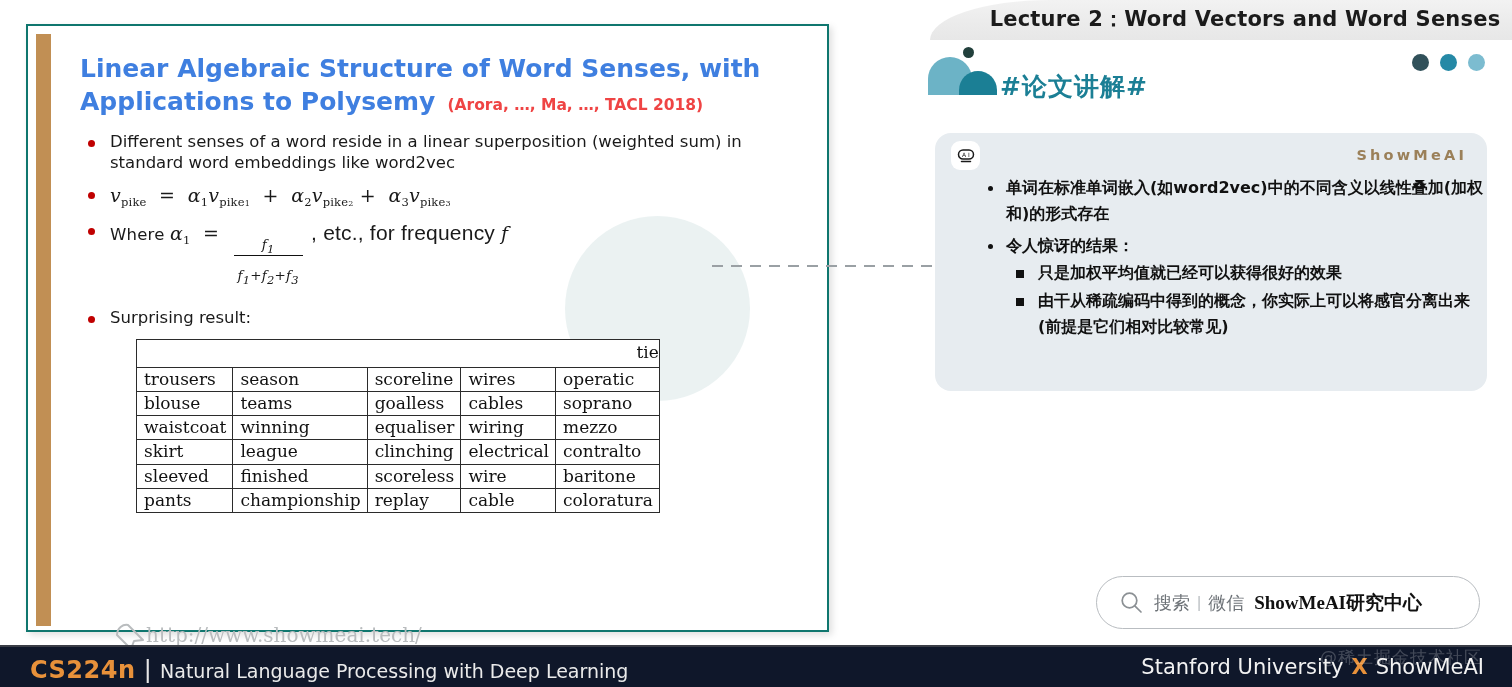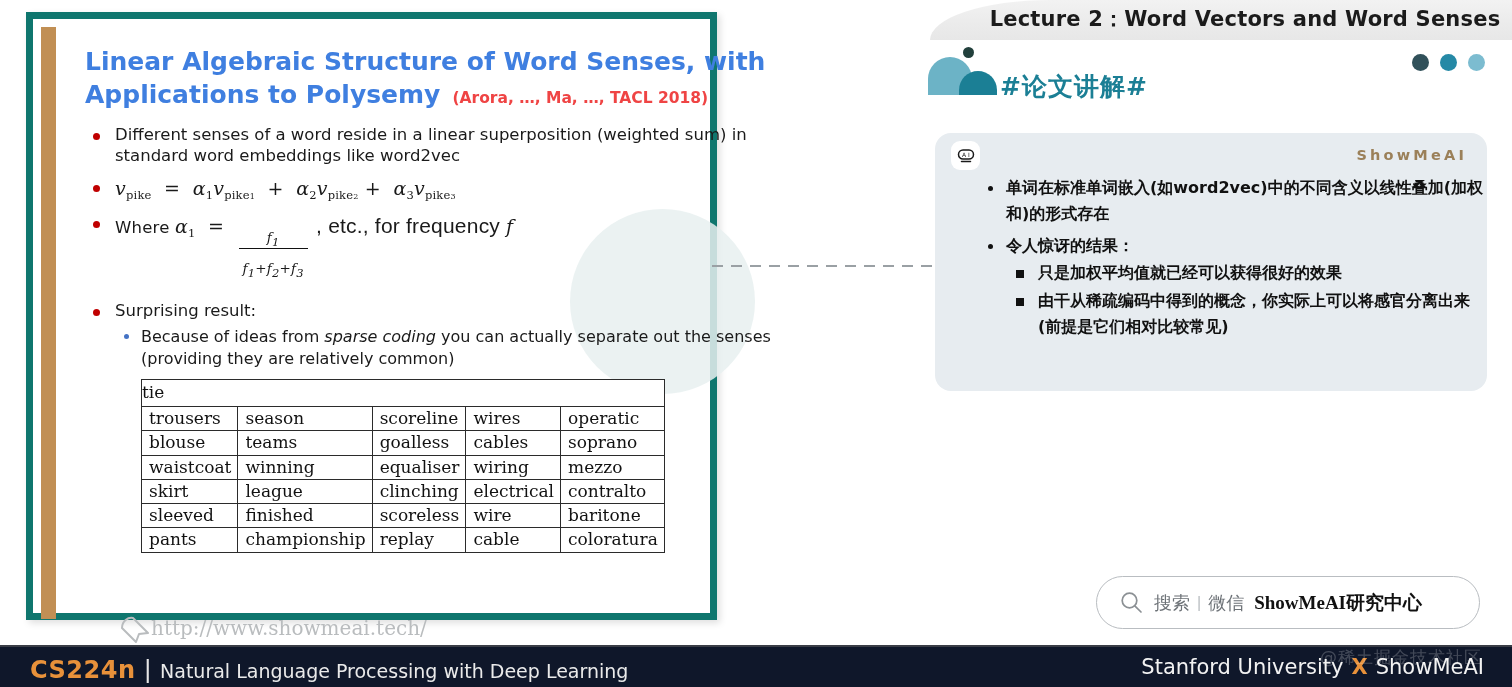--- a/index.html
+++ b/index.html
@@ -76,24 +76,24 @@
     font-family: "DejaVu Sans", sans-serif;
     font-size: 25px;
     font-weight: 700;
     color: #1b7f95;
     letter-spacing: 1px;
   }
 
   
   .slide {
     position: absolute;
-    left: 26px; top: 12px;
-    width: 691px; height: 608px;
+    left: 26px; top: 24px;
+    width: 803px; height: 608px;
     background: #ffffff;
-    border: 7px solid #0f766e;
+    border: 2px solid #0f766e;
     box-shadow: 3px 3px 7px rgba(0,0,0,.13);
   }
   .slide-leftbar {
     position: absolute; left: 8px; top: 8px;
     width: 15px; height: 592px;
     background: #c18f54;
   }
 
   .slide-inner { position: absolute; left: 52px; top: 26px; width: 740px; }
 
@@ -181,21 +181,21 @@
     background: #fff;
   }
   .word-table td, .word-table th {
     border: 1px solid #2b2b2b;
     padding: 1px 6px 1px 7px;
     text-align: left;
     font-weight: normal;
     line-height: 1.25;
     vertical-align: top;
   }
-  .word-table th.head { text-align: left; padding: 2px 0 3px; }
+  .word-table th.head { text-align: right; padding: 2px 0 3px; }
 
   
   .pale-circle {
     position: absolute;
     left: 537px; top: 190px;
     width: 185px; height: 185px;
     border-radius: 50%;
     background: #e8f0f0;
     opacity: .85;
   }
@@ -417,23 +417,20 @@
             <span class="frac">
               <span class="num"><i>f</i><span class="subi">1</span></span>
               <span class="den"><i>f</i><span class="subi">1</span>+<i>f</i><span class="subi">2</span>+<i>f</i><span class="subi">3</span></span>
             </span>
             <span style="font-family:Liberation Sans, sans-serif;font-size:21px">, etc., for frequency </span><i>f</i>
           </span>
         </li>
 
         <li>
           <span>Surprising result:</span>
-          <ul class="lvl2">
-            <li><span>Because of ideas from </span><em>sparse coding</em><span> you can actually separate out the senses (providing they are relatively common)</span></li>
-          </ul>
         </li>
       </ul>
 
       <table class="word-table">
         <thead>
           <tr>
             <th class="head" colspan="5">tie</th>
           </tr>
         </thead>
         <tbody id="word-table-body">

